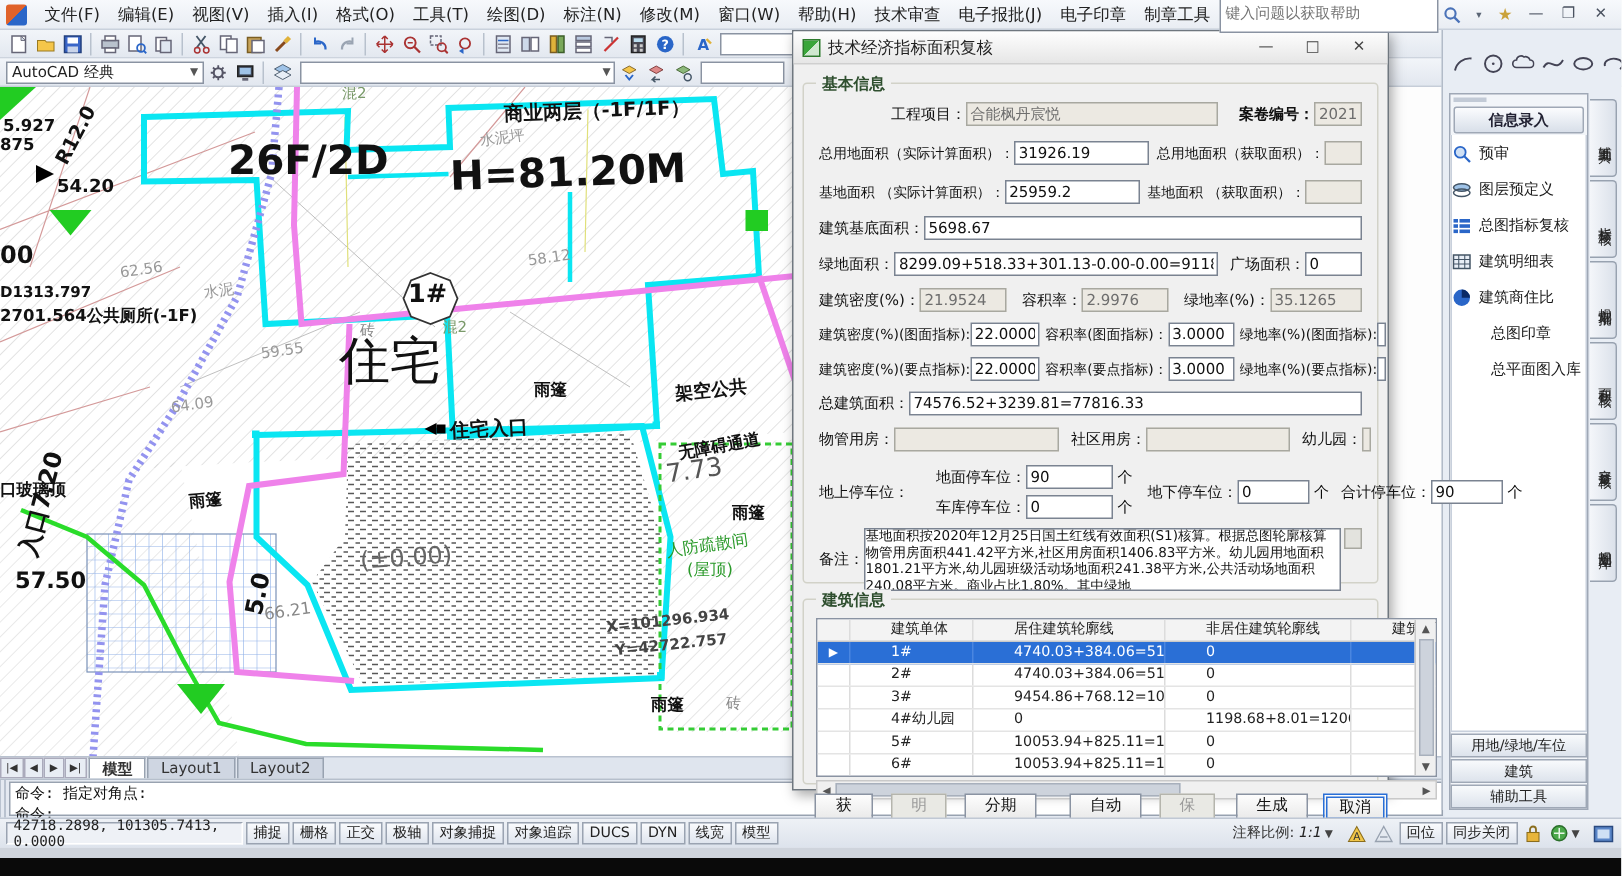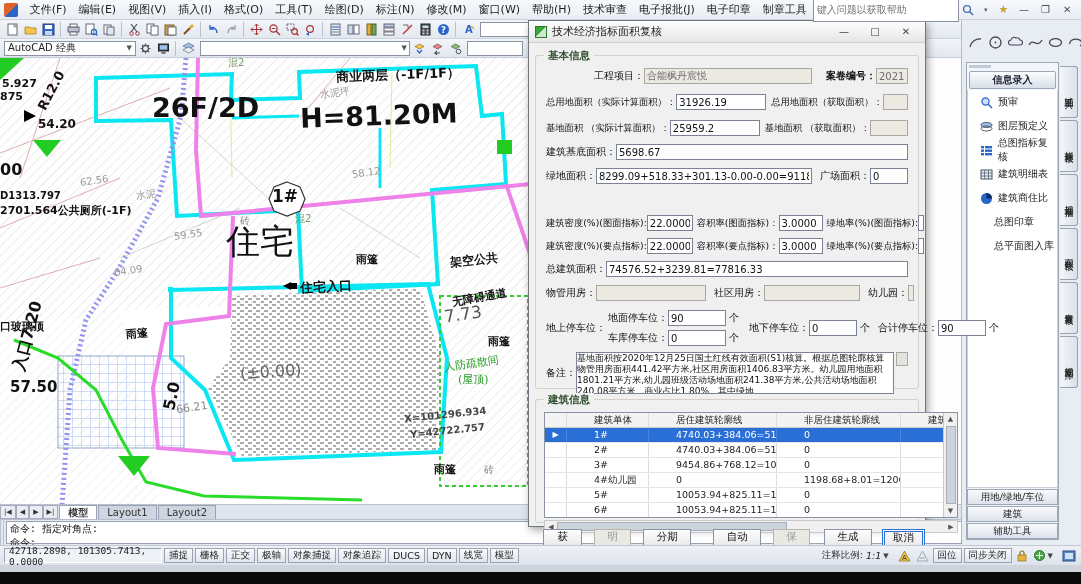--- a/index.html
+++ b/index.html
@@ -55,21 +55,21 @@
   .blackbar { position:absolute; left:0; top:572px; width:1081px; height:12px; background:#0a0a0a; z-index:21; }
 
   
   .rightpanel { position:absolute; left:961px; top:20px; width:120px; height:520px; background:#e8edf4; border-left:1px solid #b2bbc8; z-index:6; }
   .rp-tools { position:absolute; left:3px; top:12px; display:flex; }
   .rp-tools .ti { width:20px; height:20px; }
   .palette { position:absolute; left:4px; top:42px; width:93px; height:478px; background:#f2f5f9; border:1px solid #9fa8b6; display:flex; flex-direction:column; }
   .pgrip { height:7px; display:flex; align-items:center; justify-content:flex-start; padding-left:2px; }
   .pgrip i { width:22px; height:3px; background:#c2cad6; }
   .phead { height:18px; margin:1px 2px; background:linear-gradient(#fbfcfe,#d8dfe9); border:1px solid #9fa8b6; border-radius:2px; font-size:10px; font-weight:bold; color:#223; display:flex; align-items:center; justify-content:center; }
-  .pitem { height:24px; display:flex; align-items:center; font-size:10px; color:#1a1a1a; padding-left:12px; gap:5px; background:#fff; border-left:1px solid #c8d0dc; border-right:1px solid #c8d0dc; }
+  .pitem { height:24px; display:flex; align-items:center; font-size:10px; color:#1a1a1a; padding-left:0; gap:5px; background:#fff; border-left:1px solid #c8d0dc; border-right:1px solid #c8d0dc; }
   .pitem.noicon { padding-left:26px; }
   .pbody { flex:1; background:#fff; border:1px solid #c8d0dc; border-top:none; }
   .pbtn { height:16px; background:linear-gradient(#f8fafc,#dde3ec); border:1px solid #9fa8b6; margin-top:1px; font-size:9.5px; color:#222; display:flex; align-items:center; justify-content:center; }
   .sidetabs { position:absolute; left:98px; top:46px; width:19px; }
   .stab { width:18px; height:52px; margin-bottom:2px; background:linear-gradient(90deg,#f4f6fa,#dbe1ea); border:1px solid #98a2b0; border-left:none; border-radius:0 3px 3px 0; writing-mode:vertical-rl; font-size:9px; color:#222; display:flex; align-items:center; justify-content:center; letter-spacing:1px; }
 
   
   .dialog { position:absolute; left:528px; top:20px; width:398px; height:507px; background:#f0f0f0; border:1px solid #6f777f; box-shadow:2px 3px 8px rgba(0,0,0,.35); z-index:10; }
   .dtitle { height:22px; background:linear-gradient(#fefefe,#e6e6e6); border-bottom:1px solid #cfcfcf; display:flex; align-items:center; padding:0 6px; gap:5px; }
   .dticon { width:12px; height:12px; background:linear-gradient(135deg,#3aa63a 50%,#cfe8cf 50%); border:1px solid #2c7a2c; }
@@ -668,20 +668,28 @@
           <input class="txt grow" readonly="" value="5698.67" style="">
         </div>
 
         <div class="frow" style="top:112px;">
           <span class="lb">绿地面积：</span>
           <input class="txt" style="width: 216px;" readonly="" value="8299.09+518.33+301.13-0.00-0.00=9118.55">
           <span class="lb" style="margin-left:8px;">广场面积：</span>
           <input class="txt grow" readonly="" value="0" style="">
         </div>
 
+        <div class="frow" style="top:136px;">
+          <span class="lb">建筑密度(%)：</span>
+          <input class="txt dis" style="width: 58px;" readonly="" value="21.9524">
+          <span class="lb" style="margin-left:10px;">容积率：</span>
+          <input class="txt dis" style="width: 58px;" readonly="" value="2.9976">
+          <span class="lb" style="margin-left:10px;">绿地率(%)：</span>
+          <input class="txt dis grow" readonly="" value="35.1265" style="">
+        </div>
 
         <div class="frow tight" style="top:159px;">
           <span class="lb">建筑密度(%)(图面指标):</span>
           <input class="txt" style="width: 46px;" readonly="" value="22.0000">
           <span class="lb" style="margin-left:4px;">容积率(图面指标)：</span>
           <input class="txt" style="width: 44px;" readonly="" value="3.0000">
           <span class="lb" style="margin-left:4px;">绿地率(%)(图面指标):</span>
           <input class="txt grow" readonly="" value="35.0000" style="">
         </div>
 
@@ -703,21 +711,21 @@
           <span class="lb">物管用房：</span>
           <input class="txt dis" style="width: 110px;" readonly="" value="">
           <span class="lb" style="margin-left:8px;">社区用房：</span>
           <input class="txt dis" style="width: 96px;" readonly="" value="">
           <span class="lb" style="margin-left:8px;">幼儿园：</span>
           <input class="txt dis grow" readonly="" value="" style="">
         </div>
 
         <div class="frow" style="top:252px; height:40px; align-items:center;">
           <span class="lb">地上停车位：</span>
-          <div style="display:flex; flex-direction:column; gap:4px; margin-left:2px;">
+          <div style="display:flex; flex-direction:column; gap:4px; margin-left:18px;">
             <div style="display:flex; align-items:center;">
               <span class="lb">地面停车位：</span>
               <input class="txt" style="width: 58px;" readonly="" value="90">
               <span class="unit">个</span>
             </div>
             <div style="display:flex; align-items:center;">
               <span class="lb">车库停车位：</span>
               <input class="txt" style="width: 58px;" readonly="" value="0">
               <span class="unit">个</span>
             </div>

